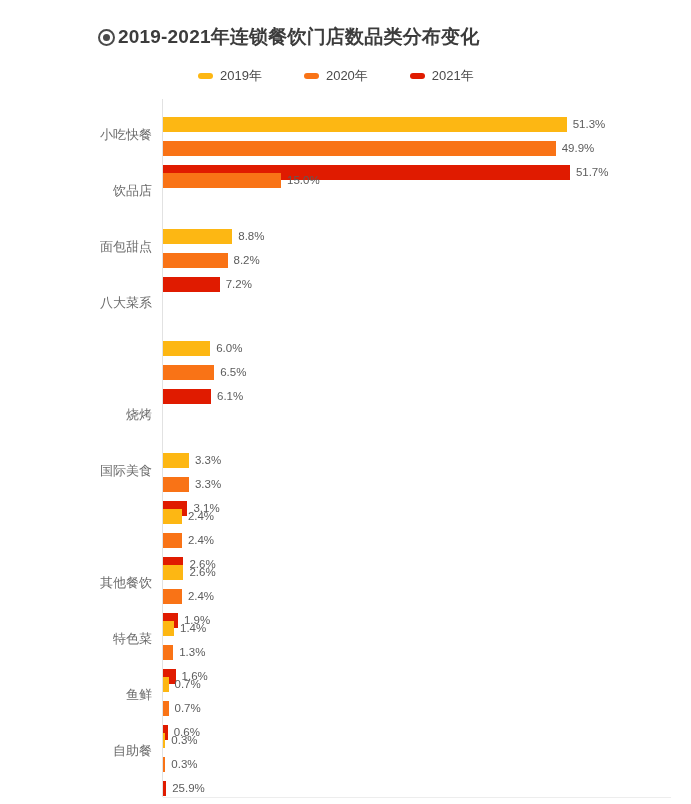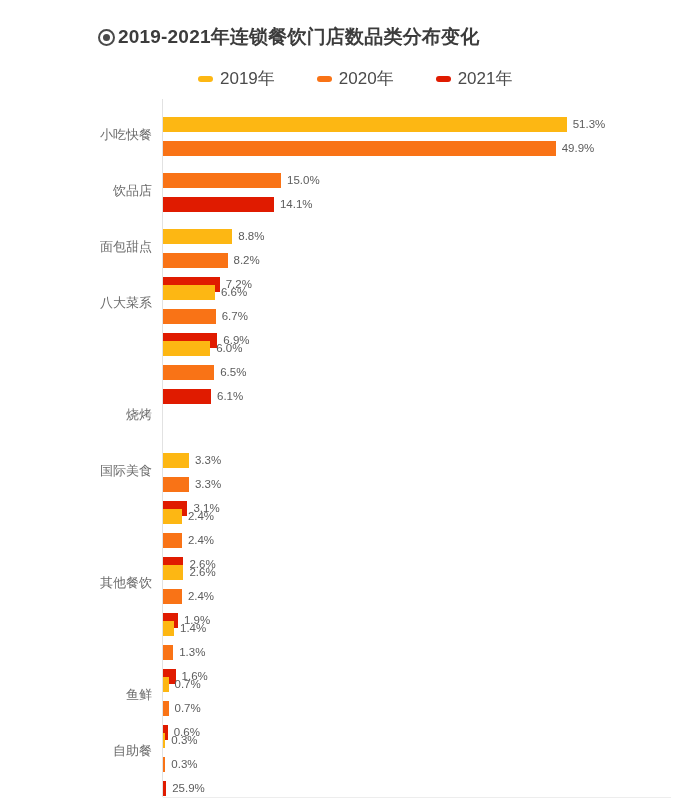--- a/index.html
+++ b/index.html
@@ -64,21 +64,21 @@
     align-items: center;
     gap: 7px;
   }
   .legend-swatch {
     width: 15px;
     height: 6px;
     border-radius: 3px;
     flex: none;
   }
   .legend-label {
-    font-size: 17px;
+    font-size: 13px;
     color: #4a4a4a;
     white-space: nowrap;
   }
 
   
   .plot {
     position: absolute;
     left: 0;
     top: 99px;
     width: 691px;
@@ -176,33 +176,33 @@
         <div class="cat-label">小吃快餐</div>
         <div class="bars">
           <div class="bar-row">
             <div class="bar" style="background: rgb(253, 183, 19); width: 403.731px;"></div>
             <span class="bar-value">51.3%</span>
           </div>
           <div class="bar-row">
             <div class="bar" style="background: rgb(249, 115, 22); width: 392.713px;"></div>
             <span class="bar-value">49.9%</span>
           </div>
+          <div class="bar-row">
+            <div class="bar" style="background: rgb(224, 27, 0); width: 406.879px;"></div>
+            <span class="bar-value">51.7%</span>
+          </div>
         </div>
       </div>
       <div class="group" style="top: 69px;">
         <div class="cat-label">饮品店</div>
         <div class="bars">
           <div class="bar-row">
             <div class="bar" style="background: rgb(249, 115, 22); width: 118.05px;"></div>
             <span class="bar-value">15.0%</span>
           </div>
-          <div class="bar-row">
-            <div class="bar" style="background: rgb(224, 27, 0); width: 110.967px;"></div>
-            <span class="bar-value">14.1%</span>
-          </div>
         </div>
       </div>
       <div class="group" style="top: 125px;">
         <div class="cat-label">面包甜点</div>
         <div class="bars">
           <div class="bar-row">
             <div class="bar" style="background: rgb(253, 183, 19); width: 69.256px;"></div>
             <span class="bar-value">8.8%</span>
           </div>
           <div class="bar-row">
@@ -210,34 +210,20 @@
             <span class="bar-value">8.2%</span>
           </div>
           <div class="bar-row">
             <div class="bar" style="background: rgb(224, 27, 0); width: 56.664px;"></div>
             <span class="bar-value">7.2%</span>
           </div>
         </div>
       </div>
       <div class="group" style="top: 181px;">
         <div class="cat-label">八大菜系</div>
-        <div class="bars">
-          <div class="bar-row">
-            <div class="bar" style="background: rgb(253, 183, 19); width: 51.942px;"></div>
-            <span class="bar-value">6.6%</span>
-          </div>
-          <div class="bar-row">
-            <div class="bar" style="background: rgb(249, 115, 22); width: 52.729px;"></div>
-            <span class="bar-value">6.7%</span>
-          </div>
-          <div class="bar-row">
-            <div class="bar" style="background: rgb(224, 27, 0); width: 54.303px;"></div>
-            <span class="bar-value">6.9%</span>
-          </div>
-        </div>
       </div>
       <div class="group" style="top: 237px;">
         <div class="bars">
           <div class="bar-row">
             <div class="bar" style="background: rgb(253, 183, 19); width: 47.22px;"></div>
             <span class="bar-value">6.0%</span>
           </div>
           <div class="bar-row">
             <div class="bar" style="background: rgb(249, 115, 22); width: 51.155px;"></div>
             <span class="bar-value">6.5%</span>
@@ -295,20 +281,21 @@
             <div class="bar" style="background: rgb(249, 115, 22); width: 18.888px;"></div>
             <span class="bar-value">2.4%</span>
           </div>
           <div class="bar-row">
             <div class="bar" style="background: rgb(224, 27, 0); width: 14.953px;"></div>
             <span class="bar-value">1.9%</span>
           </div>
         </div>
       </div>
       <div class="group" style="top: 517px;">
+        <div class="cat-label">特色菜</div>
         <div class="bars">
           <div class="bar-row">
             <div class="bar" style="background: rgb(253, 183, 19); width: 11.018px;"></div>
             <span class="bar-value">1.4%</span>
           </div>
           <div class="bar-row">
             <div class="bar" style="background: rgb(249, 115, 22); width: 10.231px;"></div>
             <span class="bar-value">1.3%</span>
           </div>
           <div class="bar-row">

